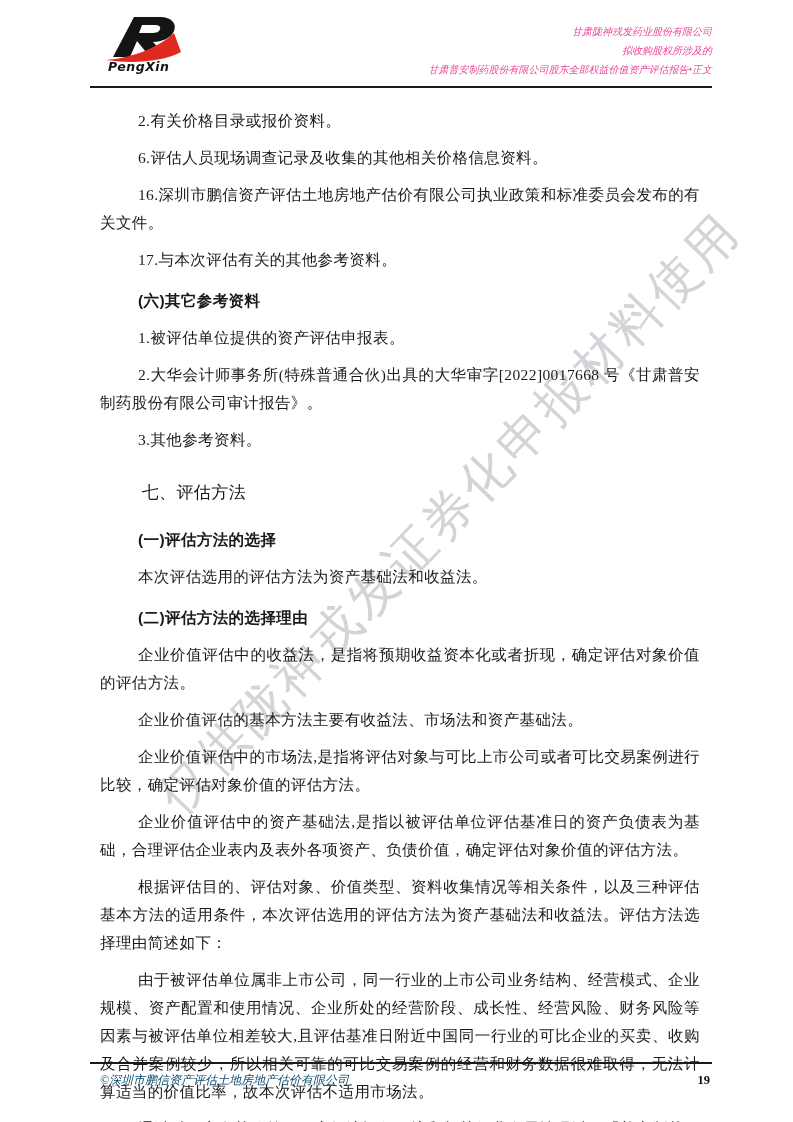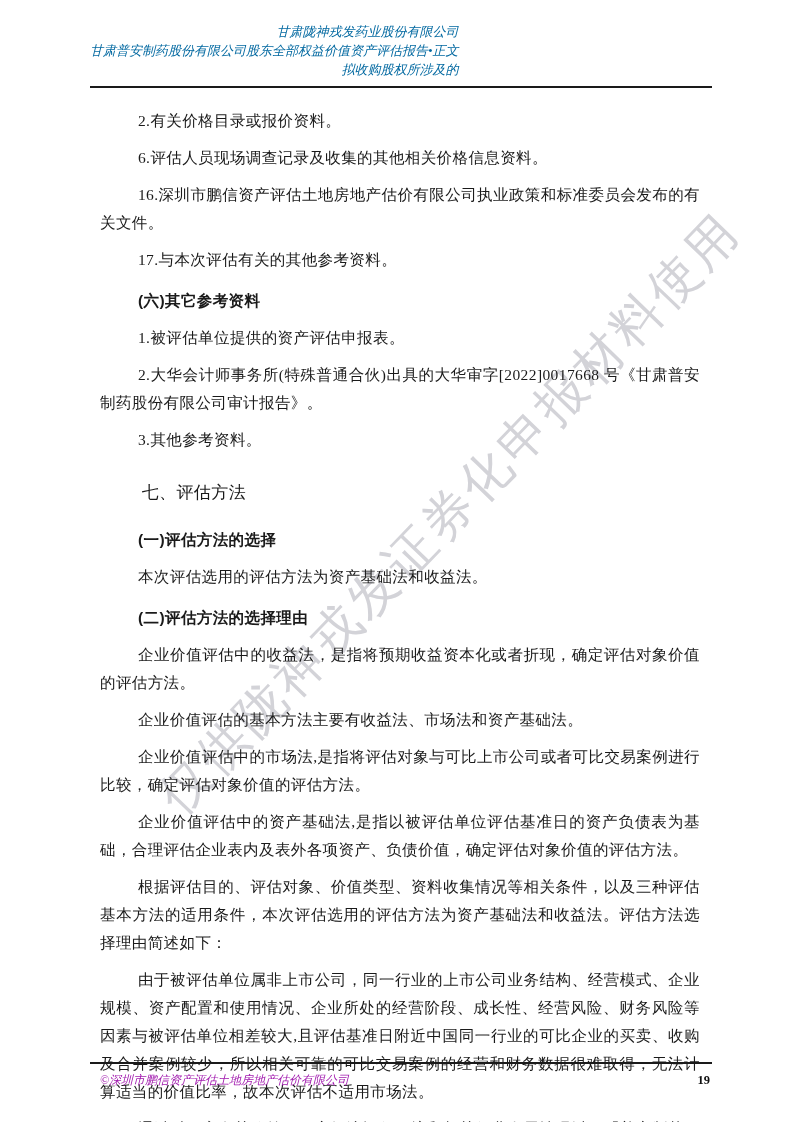--- a/index.html
+++ b/index.html
@@ -33,23 +33,23 @@
     left:90px;right:81px;top:16px;
     z-index:2;
     display:flex;
     justify-content:space-between;
     align-items:flex-start;
   }
   .logo{width:120px;padding-left:14px;}
   .header-titles{
     text-align:right;
     font-style:italic;
-    font-size:13px;
+    font-size:10px;
     line-height:19px;
-    color:#0369a1;
+    color:#ec4899;
     padding-top:6px;
   }
   .header-rule{
     position:absolute;
     left:90px;right:81px;top:86px;
     border-top:2.2px solid #1a1a1a;
     z-index:2;
   }
   
   .body-text{
@@ -74,40 +74,51 @@
   .footer-rule{border-top:2.4px solid #1a1a1a;}
   .footer-row{
     display:flex;
     justify-content:space-between;
     align-items:baseline;
     padding:8px 2px 0 10px;
   }
   .footer-copy{
     font-style:italic;
     font-size:12px;
-    color:#a21caf;
+    color:#0c4a6e;
   }
   .footer-page{
     font-weight:bold;
     font-size:12.5px;
     color:#111;
   }
 </style>
 </head>
 <body>
 
 <div class="page">
 
   <div class="watermark">仅供陇神戎发证券化申报材料使用</div>
 
   <div class="header">
+    <div class="logo">
+      <svg width="104" height="58" viewBox="0 0 104 58">
+
+        <path d="M30 1 L56 1 C68 1 73 8 70 15 C67 22 58 26 49 26 L63 41 H46 L33 25 L26 41 H9 Z
+                 M38 9 L35 17 L49 17 C54 17 57 14 56 11 C55 9 52 9 49 9 Z" fill="#141414" fill-rule="evenodd"></path>
+
+        <path d="M2 44 C28 42 54 32 70 17 L77 36 C58 46 28 48 2 44 Z" fill="#e02a21"></path>
+
+        <text x="4" y="55" font-family="DejaVu Sans, sans-serif" font-size="12.5" font-style="italic" font-weight="bold" letter-spacing="0.5" fill="#141414">PengXin</text>
+      </svg>
+    </div>
     <div class="header-titles">
       <div>甘肃陇神戎发药业股份有限公司</div>
+      <div>拟收购股权所涉及的</div>
       <div>甘肃普安制药股份有限公司股东全部权益价值资产评估报告•正文</div>
-      <div>拟收购股权所涉及的</div>
     </div>
   </div>
   <div class="header-rule"></div>
 
   <div class="body-text">
     <div class="para">2.有关价格目录或报价资料。</div>
     <div class="para">6.评估人员现场调查记录及收集的其他相关价格信息资料。</div>
     <div class="para">16.深圳市鹏信资产评估土地房地产估价有限公司执业政策和标准委员会发布的有关文件。</div>
     <div class="para">17.与本次评估有关的其他参考资料。</div>
     <div class="sub">(六)其它参考资料</div>

